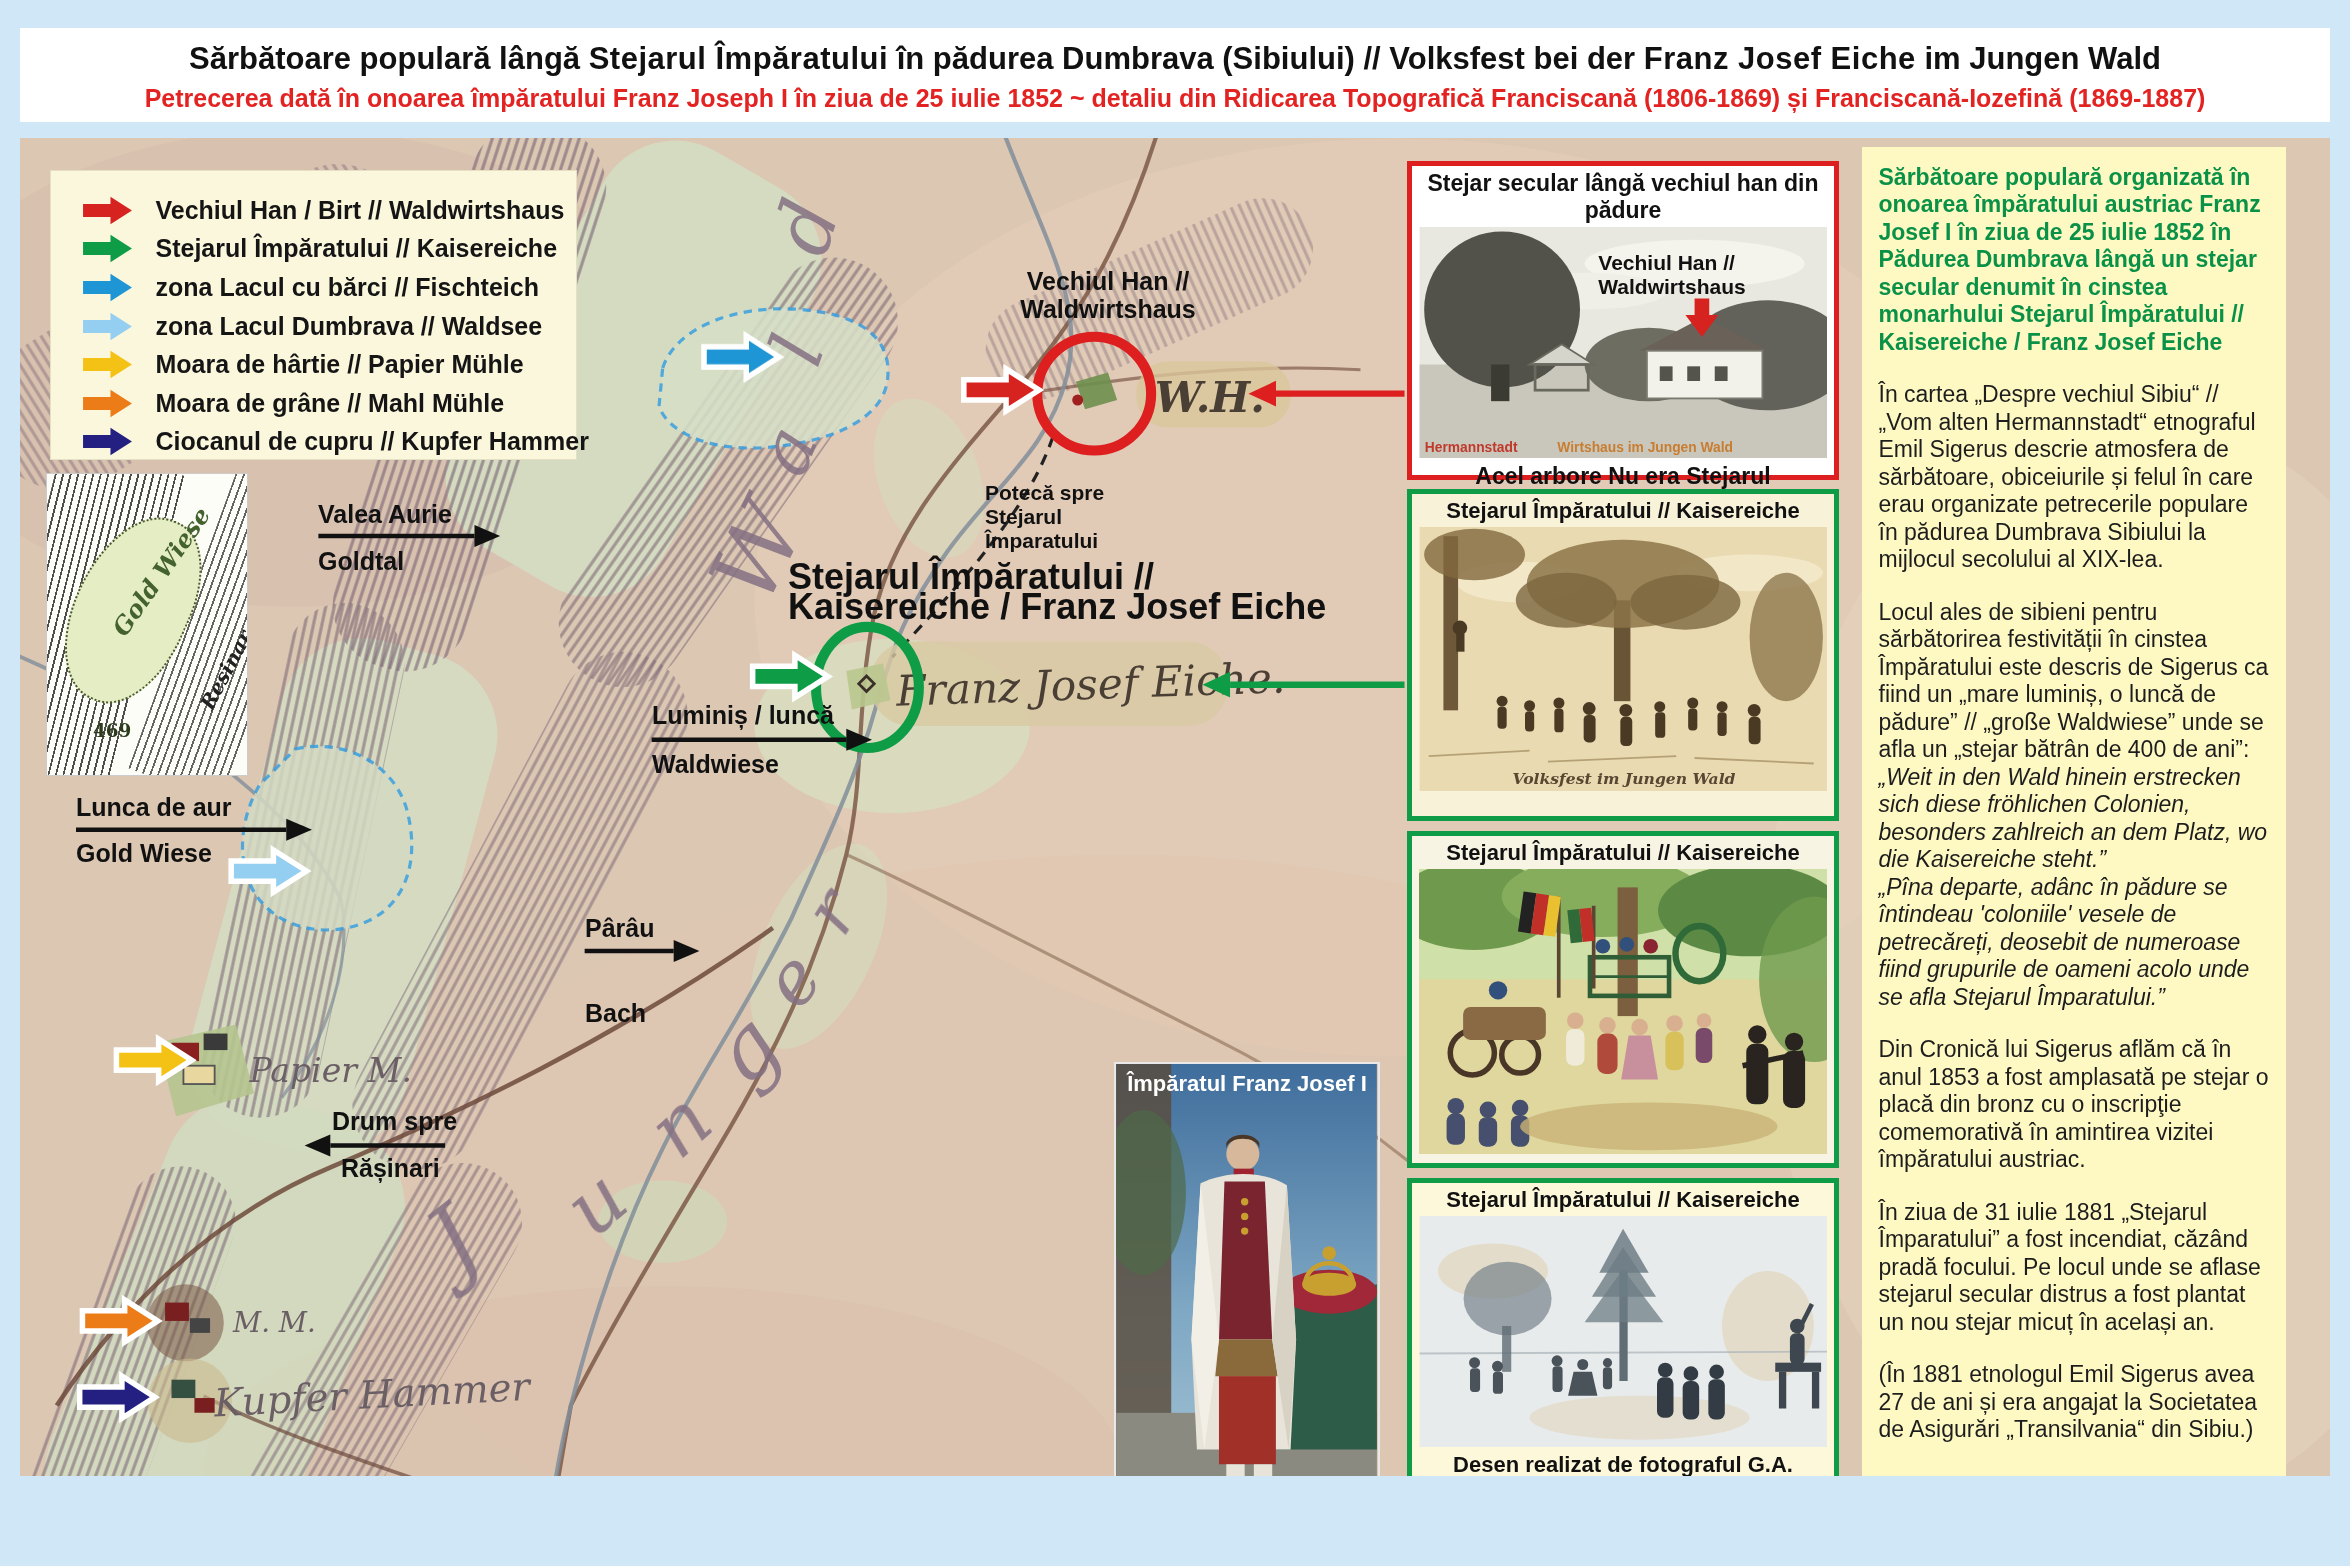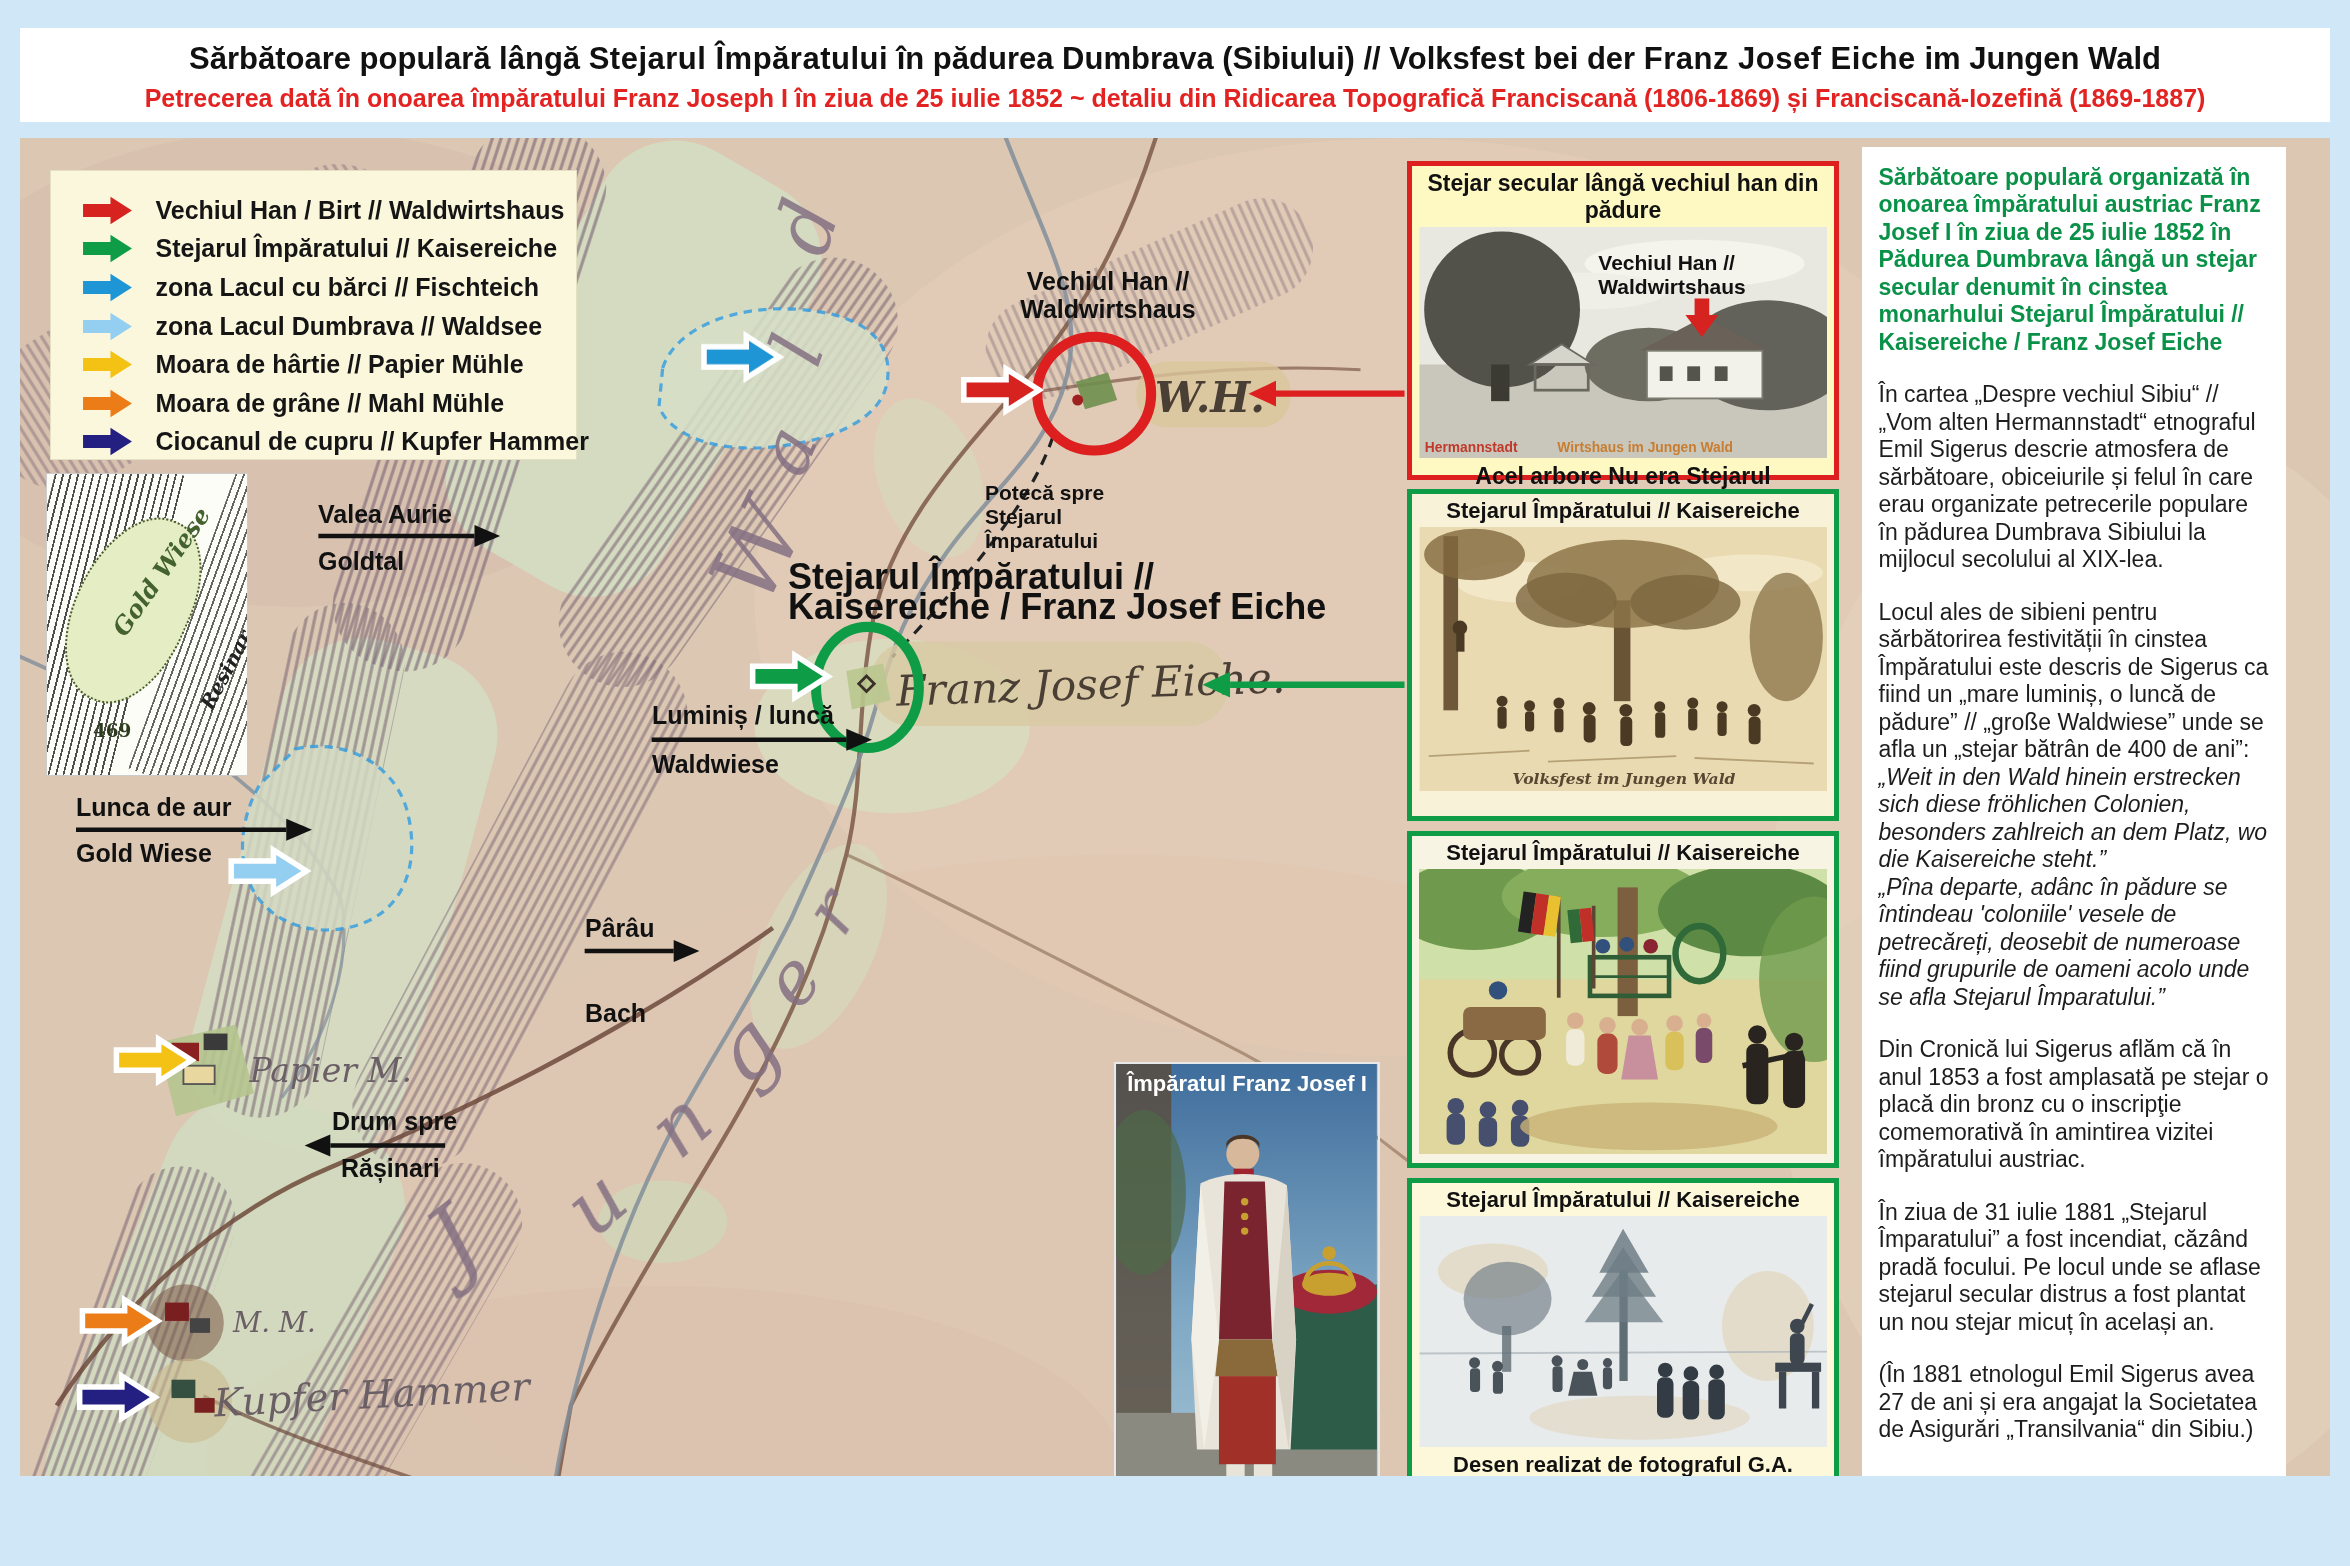--- a/index.html
+++ b/index.html
@@ -24,30 +24,30 @@
   .hatchband{position:absolute;background:repeating-linear-gradient(90deg,#222 0 1.8px,transparent 1.8px 7.3px);}
   #mm-green{position:absolute;left:27.5px;top:37px;width:110px;height:193px;background:#e4edc4;border:2.8px dotted #4a5a30;border-radius:55% 45% 50% 50%;transform:rotate(24deg);}
   .mmtext{position:absolute;font-family:"DejaVu Serif",serif;color:#2e3c1e;font-style:italic;font-weight:bold;}
   
   .mlabel{position:absolute;font-weight:bold;color:#111;white-space:nowrap;font-size:25px;line-height:27.5px;}
   .mlabel.small{font-size:21px;line-height:24px;}
   .mlabel.center{text-align:center;}
   
   .inset{position:absolute;left:1387px;width:432px;box-sizing:border-box;}
   .inset .cap{font-weight:bold;color:#111;text-align:center;font-size:22px;}
-  #inset-han{top:23px;height:319px;background:#fef9c3;border:5.5px solid #dd1f1f;padding:3.7px 7.3px;}
+  #inset-han{top:23px;height:319px;background:#ffffff;border:5.5px solid #dd1f1f;padding:3.7px 7.3px;}
   #inset-engraving{top:351px;height:332px;background:#f8f2d8;border:5.5px solid #0f9c46;padding:3.7px 7.3px;}
   #inset-painting{top:693px;height:337px;background:#f8f4e4;border:5.5px solid #0f9c46;padding:3.7px 7.3px;}
   #inset-drawing{top:1040px;height:311px;background:#fdf8da;border:5.5px solid #0f9c46;padding:3.7px 7.3px;}
   .scene{position:relative;width:100%;overflow:hidden;}
   
   #portrait{left:1094px;top:924px;width:266px;height:454px;border:2.8px solid #e8e8e8;box-sizing:border-box;}
   #portrait .pcap{position:absolute;left:0;top:7.3px;width:100%;text-align:center;color:#fff;font-weight:bold;font-size:22px;z-index:3;}
   
-  #sidebar{left:1842px;top:9.2px;width:424px;height:1347px;background:#ffffff;box-sizing:border-box;
+  #sidebar{left:1842px;top:9.2px;width:424px;height:1347px;background:#fef9c3;box-sizing:border-box;
            padding:16.5px 13px 0 16.5px;overflow:hidden;}
   #sidebar .para{font-size:23px;line-height:27.5px;color:#1d1d1d;margin:0 0 25px 0;}
   #sidebar .green{color:#0a9148;font-weight:bold;}
   #sidebar .ital{font-style:italic;margin-bottom:0;}
   #sidebar .ital2{font-style:italic;}
   
   #mapcaption{left:1065px;top:1352px;width:478px;text-align:center;font-size:35px;font-weight:bold;color:#111;}
   #ahlogo{left:2248px;top:1359px;width:84px;text-align:center;}
   #ahlogo .ah{font-family:"DejaVu Serif",serif;font-weight:bold;font-size:33px;line-height:27.5px;color:#111;
      text-shadow:-1.8px 0 #fff,1.8px 0 #fff,0 -1.8px #fff,0 1.8px #fff;}

